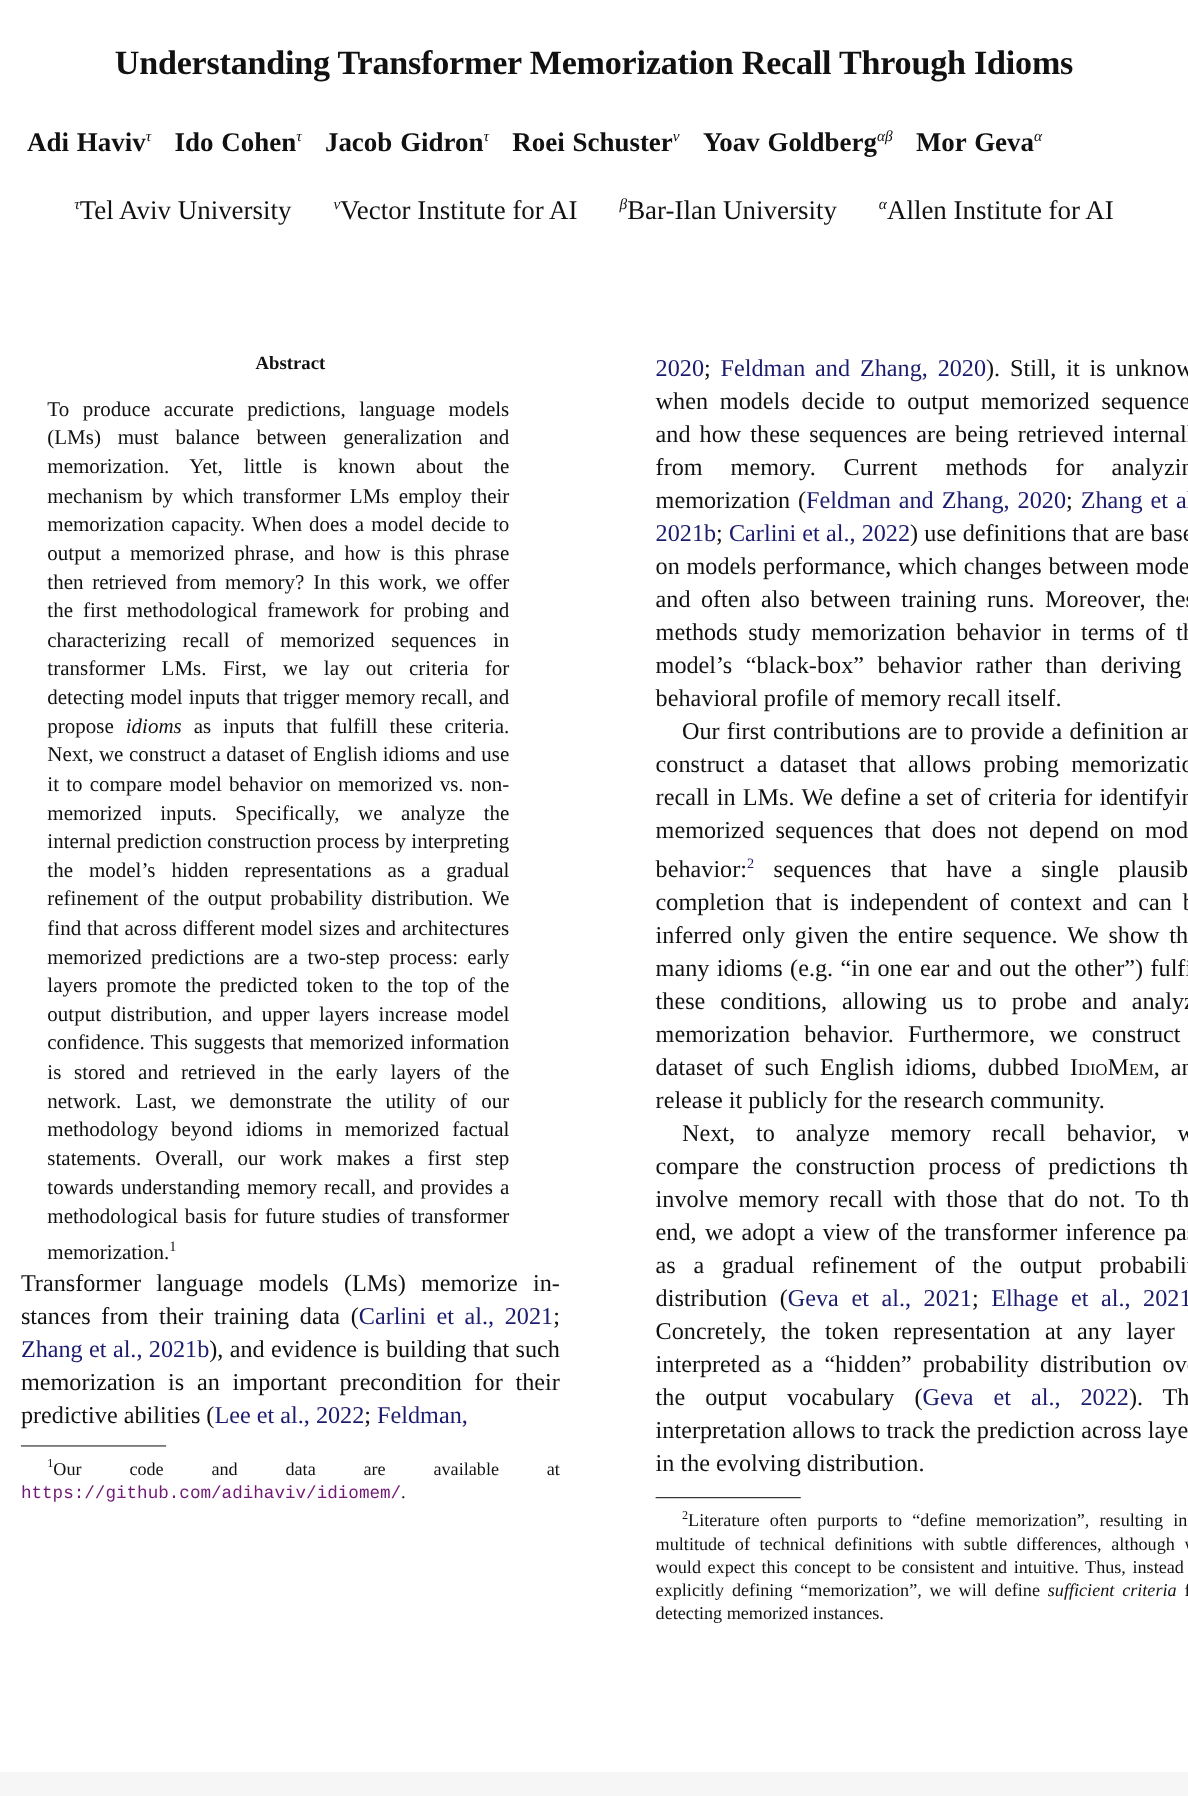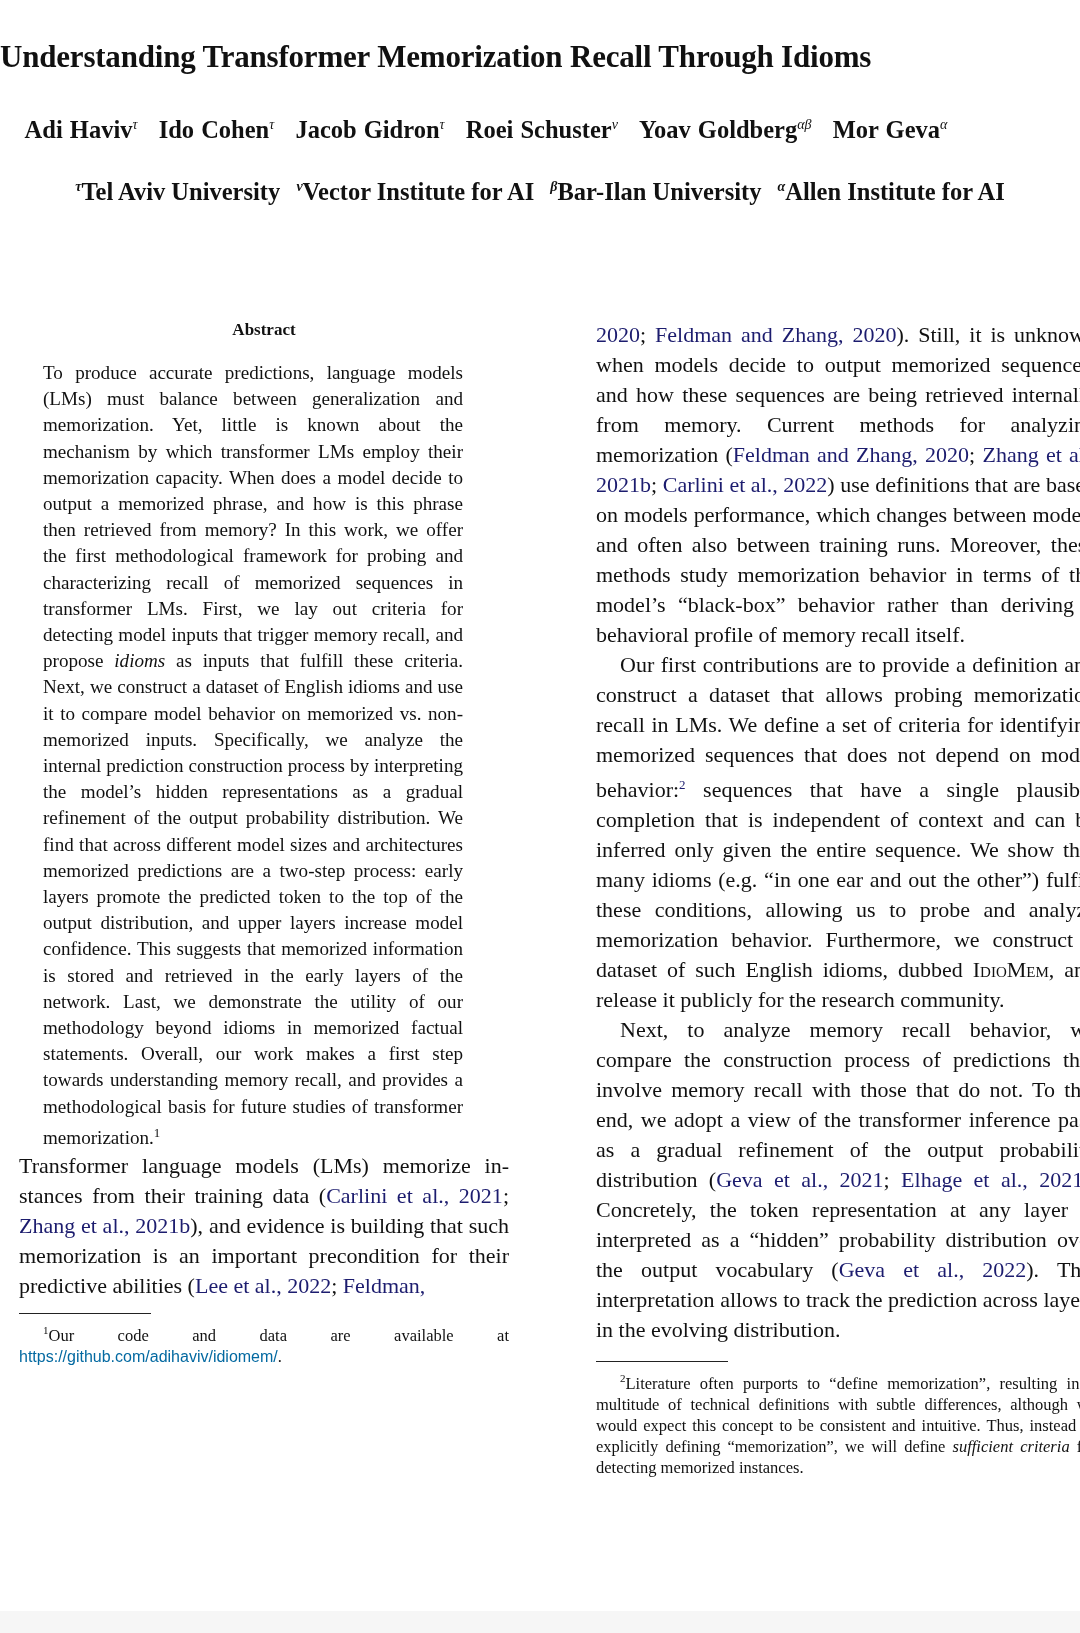--- a/index.html
+++ b/index.html
@@ -1,43 +1,43 @@
 <!DOCTYPE html>
 <html><head>
 <meta charset="utf-8">
 <style>
   html, body { margin:0; padding:0; background:#ffffff; }
   body { width:1080px; height:1633px; position:relative; overflow:hidden;
          font-family:"Liberation Serif","DejaVu Serif",serif; color:#111; }
   .bottom-band { position:absolute; left:0; right:0; bottom:0; height:22px; background:#f6f6f6; }
-  .title { position:absolute; top:18px; left:0; width:1080px; text-align:left;
+  .title { position:absolute; top:18px; left:0; width:1080px; text-align:center;
            font-weight:bold; font-size:31px; letter-spacing:-0.2px; }
   .authors { position:absolute; top:116px; left:0; width:972px; text-align:center;
              font-weight:bold; font-size:24.5px; word-spacing:1px; }
   .authors .author { margin:0 7px; }
   .authors sup { font-weight:normal; font-style:italic; font-size:14px; }
   .affils { position:absolute; top:178px; left:0; width:1080px; text-align:center; font-size:24.5px; }
-  .affils .affil { margin:0 5px;font-weight:bold; }
+  .affils .affil { margin:0 16px; }
   .affils sup { font-style:italic; font-size:14px; }
 
   .left-col { position:absolute; left:19px; top:318px; width:490px; }
   .right-col { position:absolute; left:553px; top:318px; width:500px;margin-left:43px; }
 
   .abstract-title { text-align:center; font-weight:bold; font-size:17px; margin:2px 0 0 0; height:40px; }
   .abstract-body { margin-left:24px; width:420px; font-size:19.1px; line-height:26.2px;
                    text-align:justify; hyphens:manual; }
   .section-head { font-weight:bold; font-size:24px; margin-top:26px; height:46px; }
   .section-head .num { display:inline-block; width:40px; }
   .body-text { font-size:22px; line-height:30px; text-align:justify; }
   .cite { color:#1c1c6e; }
   .para-indent { text-indent:24px; }
   .fn-rule { width:132px; height:1px; background:#222; margin:12px 0 6px 0; }
   .footnote { font-size:16.5px; line-height:21px; text-align:justify; }
   .footnote .fn-mark { font-size:11px; vertical-align:super; }
-  .mono { font-family:Liberation Sans, sans-serif; color:#0369a1; font-size:16px; }
+  .mono { font-family:Liberation Mono, monospace; color:#701a75; font-size:16px; }
   .sc { font-variant:small-caps; }
   sup.fnref { font-size:13px; }
   sup.fnref.link { color:#1c1c6e; }
 </style>
 </head>
 <body>
 
 <div class="bottom-band"></div>
 
 <h1 class="title">Understanding Transformer Memorization Recall Through Idioms</h1>

